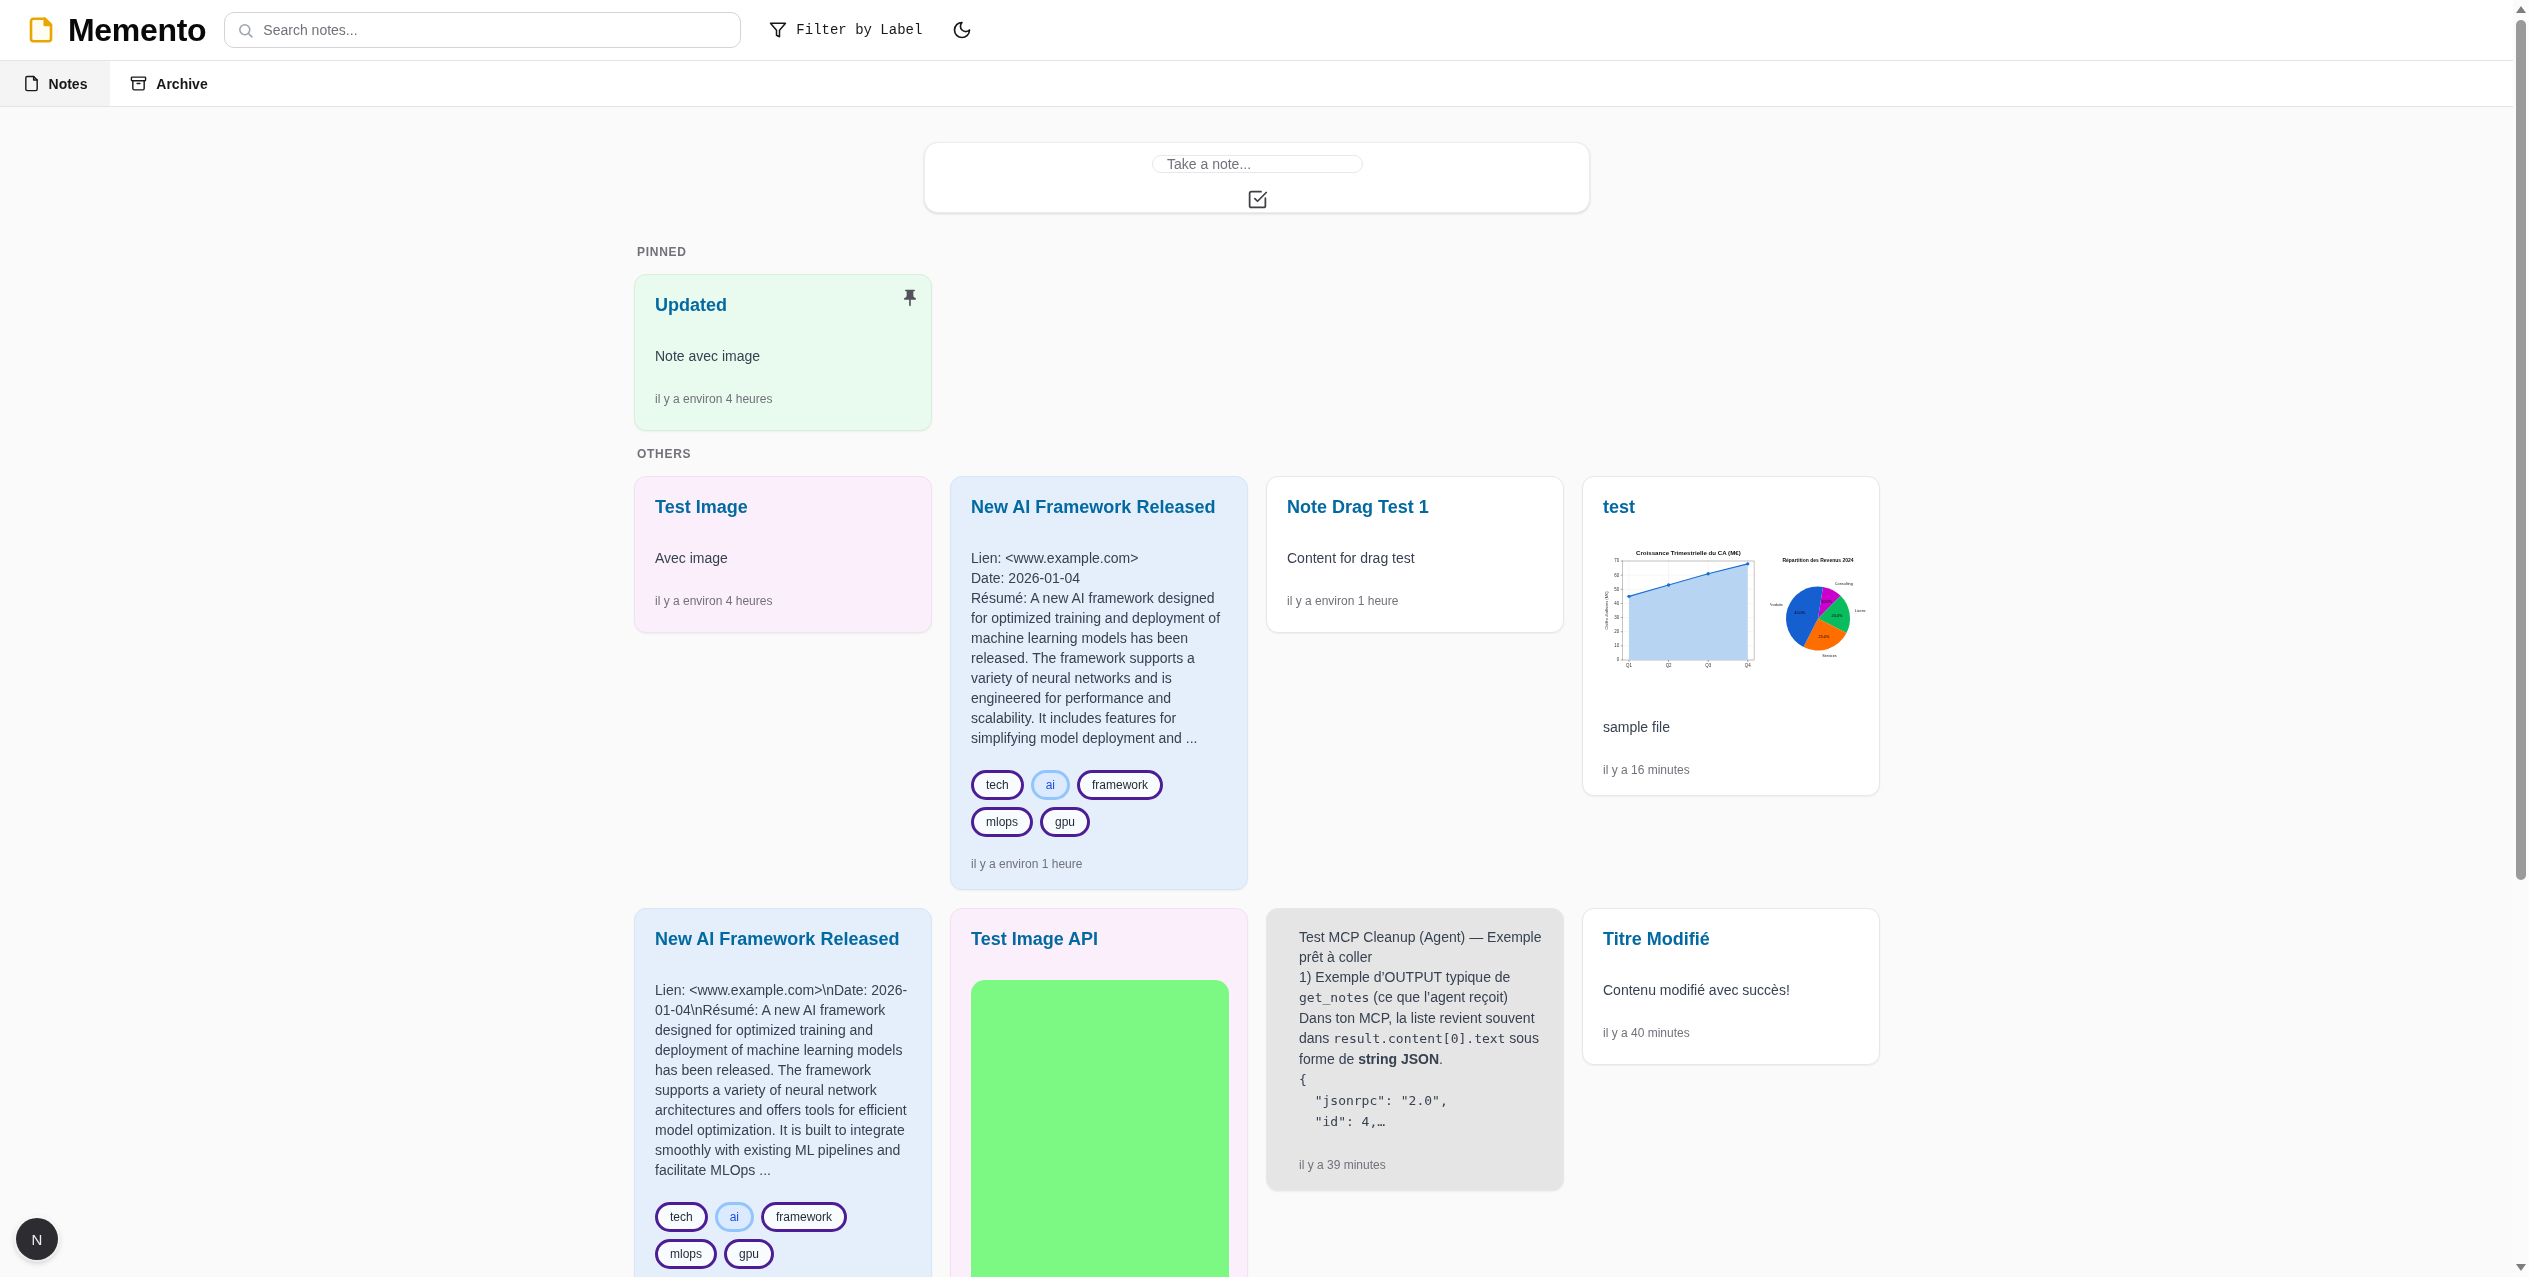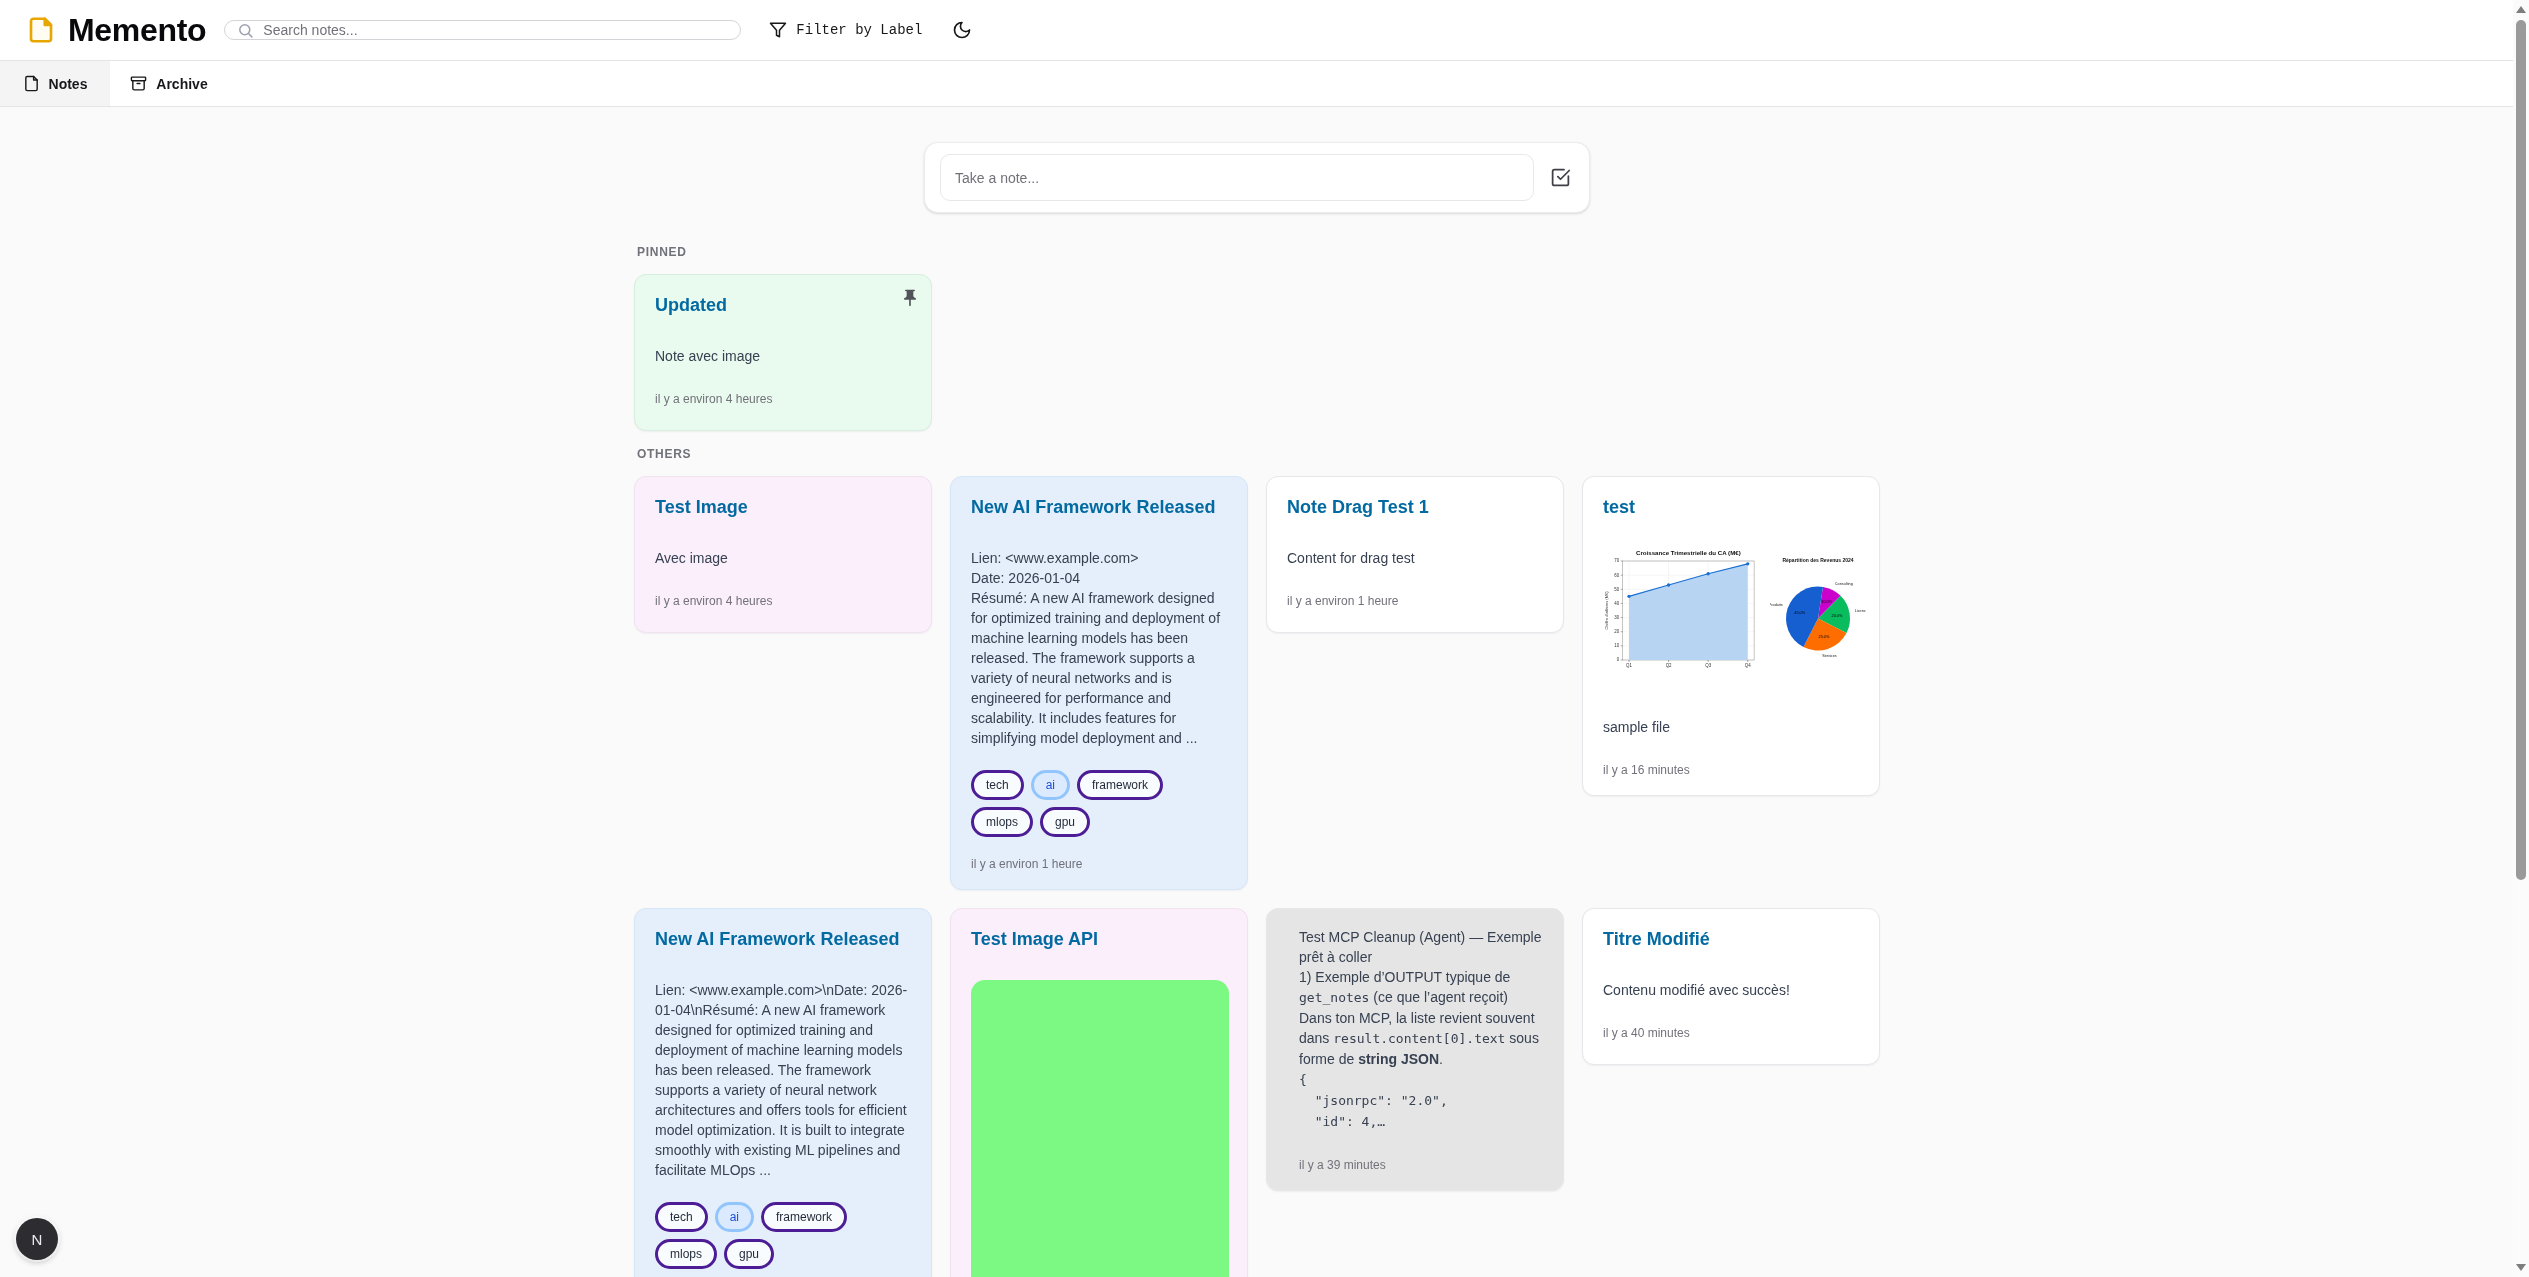--- a/index.html
+++ b/index.html
@@ -11,21 +11,21 @@
     position:relative;
   }
   
   .header {
     height:61px; background:#ffffff; border-bottom:1px solid #e4e4e7;
     display:flex; align-items:center; padding:0 26px;
   }
   .logo { display:flex; align-items:center; margin-right:12px; }
   .app-name { font-size:32px; font-weight:700; color:#09090b; letter-spacing:-0.3px; }
   .search-box {
-    width:517px; height:20px; border:1px solid #d4d4d8; border-radius:10px;
+    width:517px; height:36px; border:1px solid #d4d4d8; border-radius:10px;
     background:#fff; display:flex; align-items:center; padding:0 12px; gap:9px;
     margin-left:18px;
   }
   .search-box input {
     border:none; outline:none; flex:1; font-size:14px; color:#1f2937;
     font-family:inherit; background:transparent;
   }
   .search-box input::placeholder { color:#71717a; }
   .filter-btn {
     display:flex; align-items:center; gap:9px; margin-left:28px;
@@ -40,21 +40,21 @@
     font-size:14px; font-weight:600; color:#18181b; width:110px; cursor:pointer;
   }
   .tab.active { background:#f4f4f5; }
   .tab.archive { width:118px; }
   
   .container { width:1246px; margin-left:634px; }
   .composer {
     width:666px; height:71px; margin:35px auto 0; background:#fff;
     border:1px solid #ececef; border-radius:14px;
     box-shadow:0 1px 3px rgba(0,0,0,.09), 0 1px 2px rgba(0,0,0,.05);
-    display:flex; align-items:center; padding:12px 14px 12px 15px; gap:12px;
+    display:flex; align-items:center; padding:12px 14px 12px 15px; gap:12px;flex-direction:column;
   }
   .composer input {
     flex:1; height:47px; border:1px solid #e8e8ea; border-radius:10px;
     padding:0 14px; font-size:14px; color:#1f2937; outline:none; font-family:inherit;
     background:#fff;
   }
   .composer input::placeholder { color:#71717a; }
   .composer-check { background:none; border:none; cursor:pointer; display:flex; padding:4px; }
   .section-label {
     margin:32px 0 15px 3px; font-size:12px; font-weight:700; color:#71717a;

